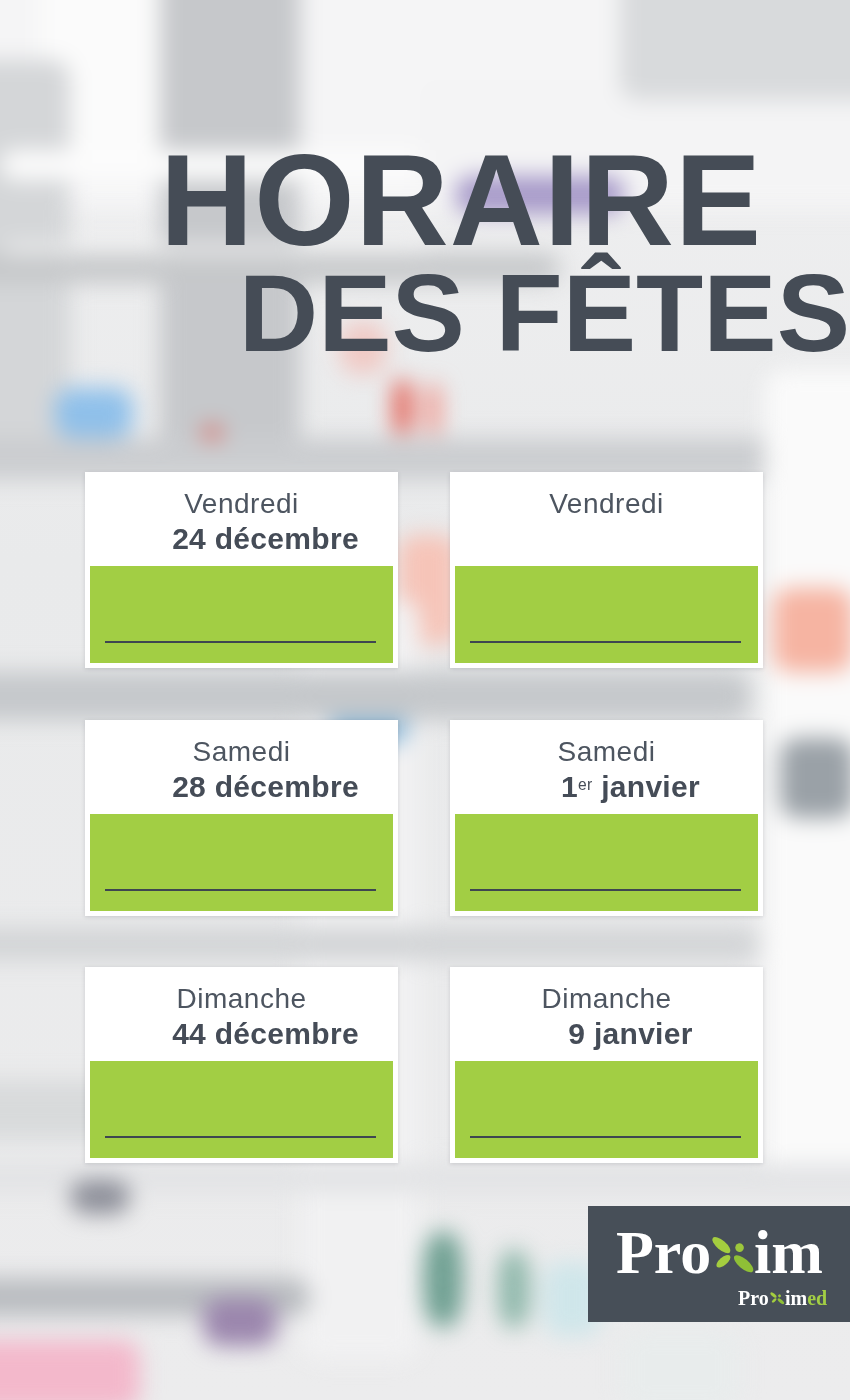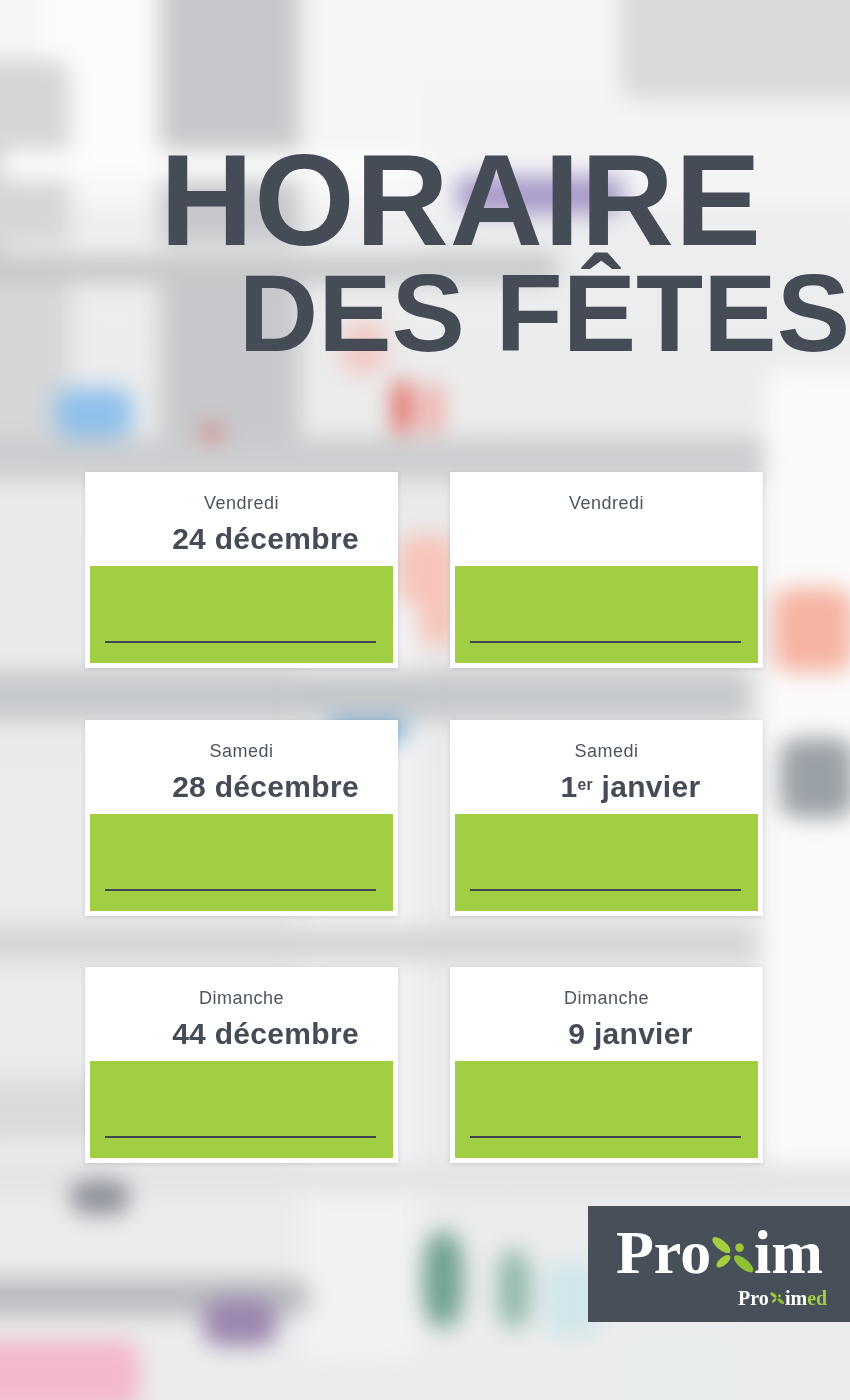--- a/index.html
+++ b/index.html
@@ -11,23 +11,23 @@
   .s{position:absolute;border-radius:18px;}
   
   .title{position:absolute;left:0;width:100%;text-align:center;font-weight:bold;
          color:#454c56;line-height:1;white-space:nowrap;}
   .title-1{top:136px;font-size:129px;letter-spacing:1px;margin-left:36px;}
   .title-2{top:258px;font-size:110px;letter-spacing:0px;text-align:right;}
   
   .card{position:absolute;width:313px;height:196px;background:#ffffff;
         box-shadow:0 1px 4px rgba(60,65,75,0.18);}
   .card-head{height:94px;padding-top:15px;text-align:center;box-sizing:border-box;}
-  .day{font-size:18px;line-height:33px;color:#4d5560;letter-spacing:0.5px;}
+  .day{font-size:28px;line-height:33px;color:#4d5560;letter-spacing:0.5px;}
   .date{font-size:30px;line-height:37px;font-weight:bold;color:#454c57;letter-spacing:0.3px;padding-left:48px;}
-  .date sup{font-size:0.52em;font-weight:bold;vertical-align:baseline;position:relative;top:-0.45em;}
+  .date sup{font-size:0.52em;font-weight:normal;vertical-align:baseline;position:relative;top:-0.45em;}
   .card-green{position:absolute;left:5px;right:5px;top:94px;bottom:5px;background:#a2ce44;}
   .write-line{position:absolute;left:15px;right:17px;bottom:20px;height:2px;background:#3e4650;}
   
   .logo-box{position:absolute;left:588px;top:1206px;width:262px;height:116px;background:#474f58;text-align:right;}
   .logo-box svg{display:block;}
   .logo-serif{font-family:"Liberation Serif",serif;font-weight:bold;}
 </style>
 </head>
 <body>
 

